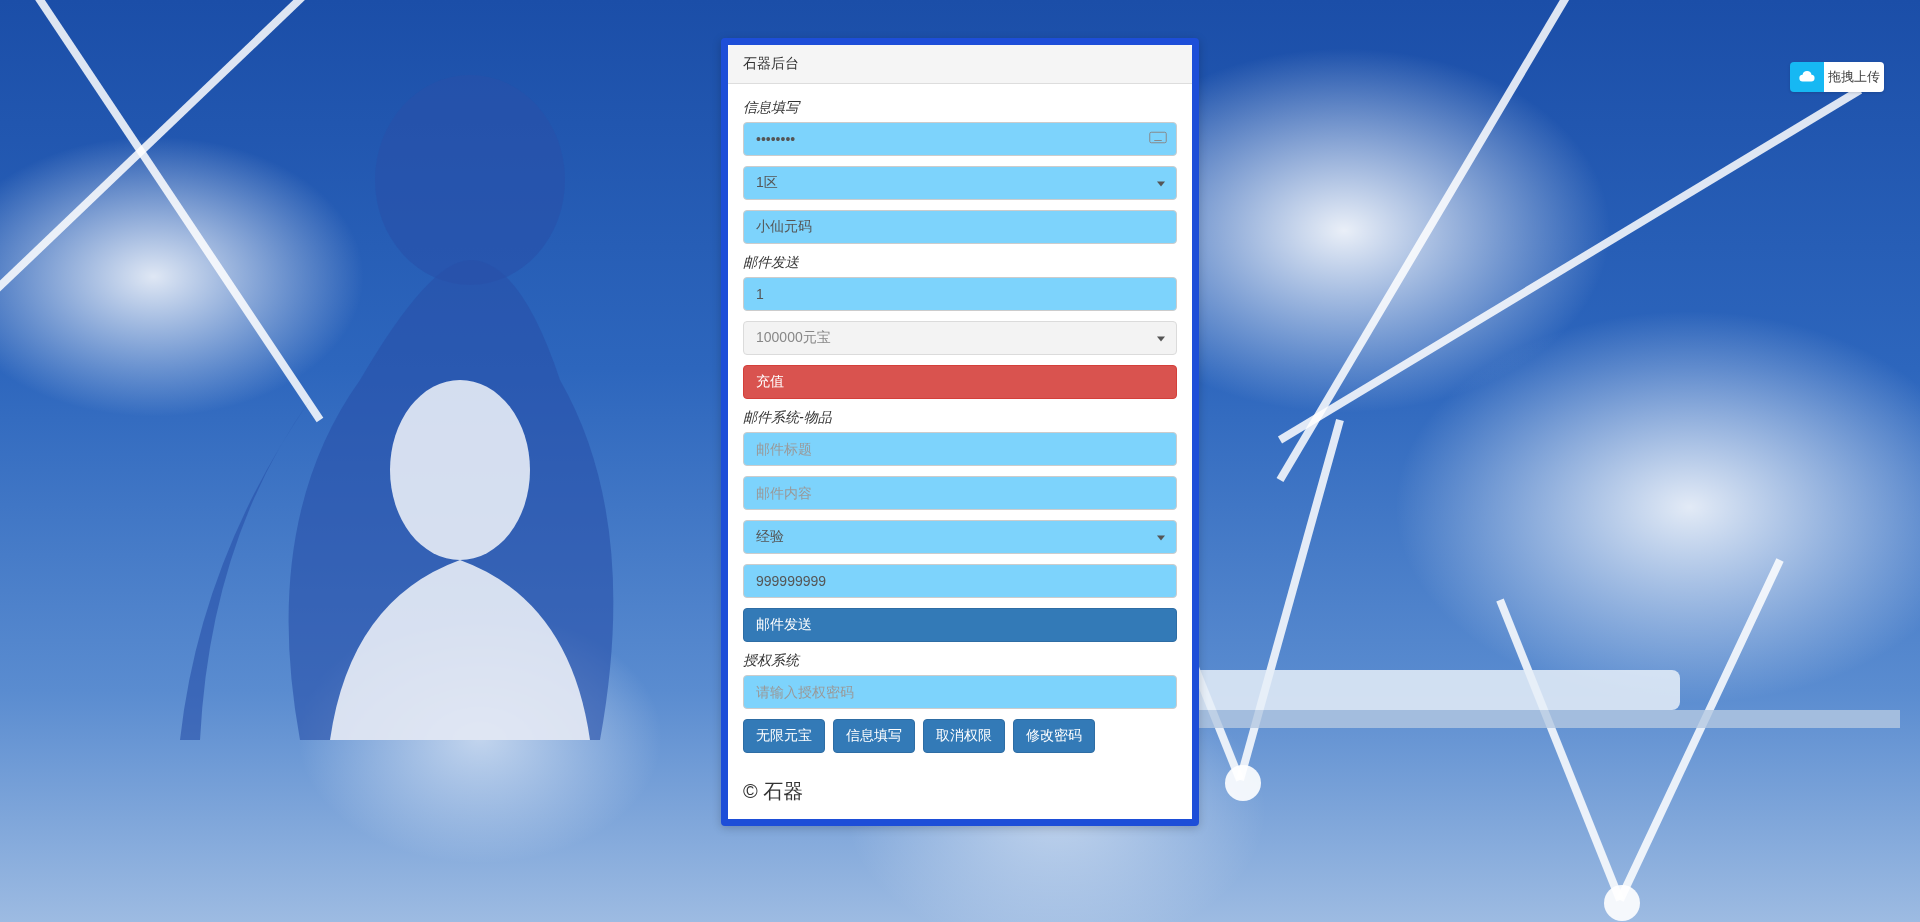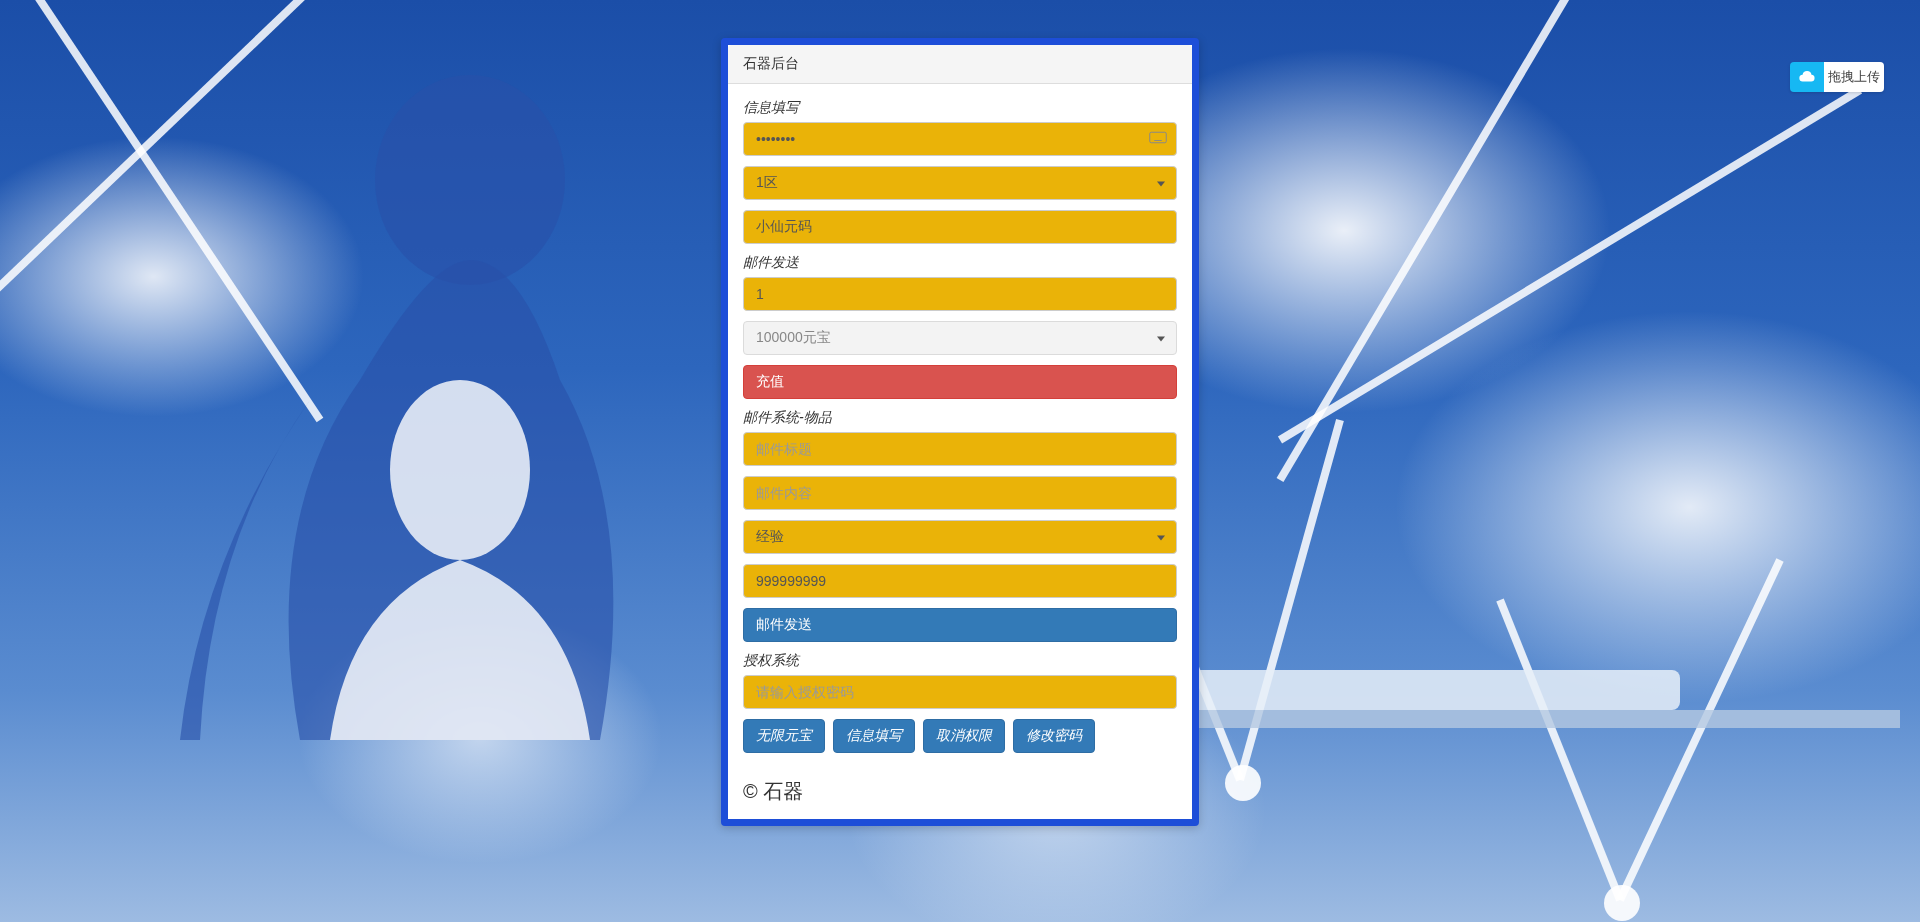--- a/index.html
+++ b/index.html
@@ -50,21 +50,21 @@
       border-bottom: 1px solid #ddd;
       padding: 10px 15px;
       font-size: 14px; color:#333;
       border-radius: 4px 4px 0 0;
     }
     .panel-body { padding: 15px; }
     .section-label { margin-bottom: 5px; font-size: 14px; color:#333;font-style:italic; }
     .form-control {
       display:block; width:100%; height:34px;
       padding:6px 12px; font-size:14px; line-height:1.42857;
-      color:#555; background:#eab308;
+      color:#555; background:#7dd3fc;
       border:1px solid #ccc; border-radius:4px;
     }
     .form-control[disabled], .form-control.disabled { background:#eee; }
     .mb { margin-bottom: 10px; }
     .select-wrap { position: relative; }
     .select-wrap select { appearance:none; -webkit-appearance:none; padding-right:28px;}
     .select-wrap::after{
       content:""; position:absolute; right:12px; top:50%; transform:translateY(-30%);
       border-left:4px solid transparent; border-right:4px solid transparent;
       border-top:5px solid #555; pointer-events:none;
@@ -73,21 +73,21 @@
     .pw-wrap .kb-icon {
       position:absolute; right:10px; top:50%; transform:translateY(-50%);
       color:#888;
     }
     .btn { display:inline-block; padding:6px 12px; font-size:14px; line-height:1.42857;
       text-align:left; border:1px solid transparent; border-radius:4px; color:#fff; cursor:pointer; }
     .btn-block { display:block; width:100%; }
     .btn-danger { background:#d9534f; border-color:#d43f3a; }
     .btn-primary { background:#337ab7; border-color:#2e6da4; }
     .btn-row { display:flex; gap:8px; flex-wrap:wrap; }
-    .btn-row .btn { padding:6px 12px;font-style:italic; }
+    .btn-row .btn { padding:6px 12px; }
     .footer { padding: 10px 15px 14px; font-size:20px; color:#333; }
     ::placeholder { color:#999; }
   </style>
 </head>
 <body>
 
 <div class="bg"></div>
 <svg class="bg-svg" viewBox="0 0 1920 922" preserveAspectRatio="xMidYMid slice">
 
   <g stroke="rgba(255,255,255,0.85)" stroke-width="8" fill="none">

